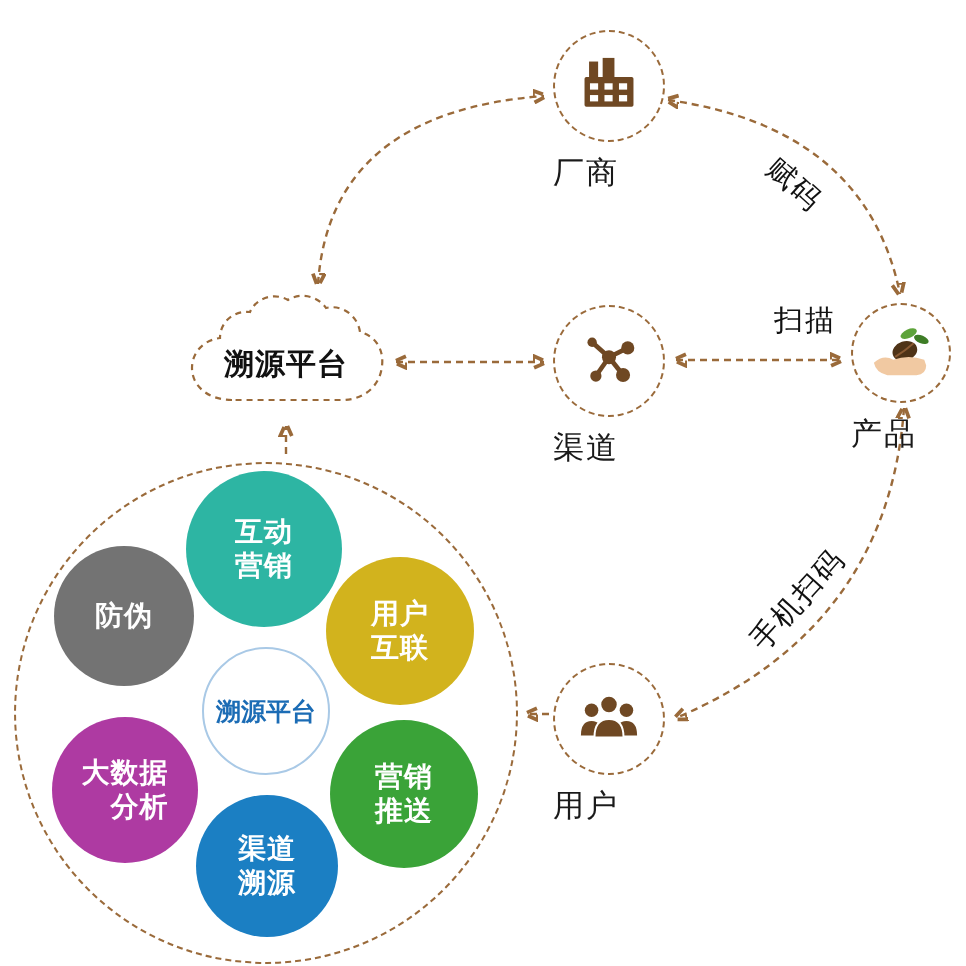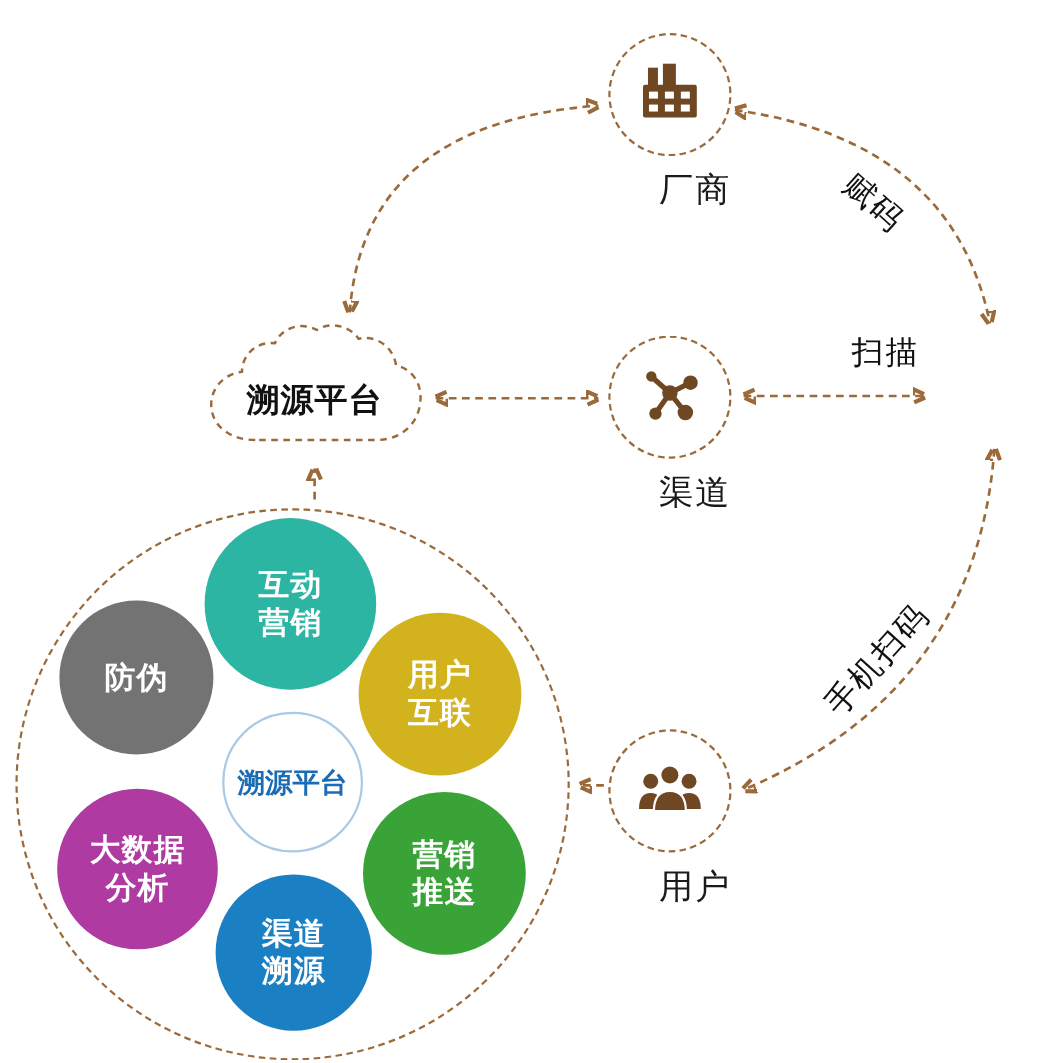--- a/index.html
+++ b/index.html
@@ -22,21 +22,21 @@
     pointer-events: none;
   }
   .connections path, .connections line {
     fill: none;
     stroke: #9a6a3a;
     stroke-width: 2.4;
     stroke-dasharray: 7 5;
   }
   .node {
     position: absolute;
-    text-align: right;
+    text-align: left;
   }
   .node-circle {
     width: 112px;
     height: 112px;
     border: 2px dashed #9a6a3a;
     border-radius: 50%;
     box-sizing: border-box;
     display: flex;
     align-items: center;
     justify-content: center;
@@ -93,21 +93,21 @@
     border-radius: 50%;
     box-sizing: border-box;
     background: #ffffff;
   }
   .bubble {
     position: absolute;
     border-radius: 50%;
     display: flex;
     align-items: center;
     justify-content: center;
-    text-align: center;
+    text-align: right;
     color: #ffffff;
     font-weight: bold;
     font-size: 28px;
     line-height: 1.22;
     white-space: pre-line;
     letter-spacing: 1px;
   }
   .center-circle {
     position: absolute;
     left: 202px;
@@ -197,20 +197,32 @@
           <circle cx="14" cy="12" r="5"></circle>
           <circle cx="52" cy="18" r="7"></circle>
           <circle cx="18" cy="48" r="6"></circle>
           <circle cx="47" cy="47" r="7.5"></circle>
         </g>
       </svg>
     </div>
     <div class="node-label">渠道</div>
   </div>
 
+  <div class="node" style="left:851px; top:303px;">
+    <div class="node-circle small">
+      <svg width="62" height="62" viewBox="0 0 64 64">
+        <ellipse cx="40" cy="12" rx="9" ry="4.5" transform="rotate(-25 40 12)" fill="#5da33a"></ellipse>
+        <ellipse cx="53" cy="18" rx="8" ry="4" transform="rotate(22 53 18)" fill="#3e7d26"></ellipse>
+        <ellipse cx="36" cy="30" rx="13" ry="10" transform="rotate(-18 36 30)" fill="#4f3317"></ellipse>
+        <path d="M26 36 Q36 30 45 22" stroke="#8a5a33" stroke-width="2" fill="none"></path>
+        <path d="M4 42 Q14 33 24 39 Q40 33 56 39 L58 45 Q58 54 48 55 L18 55 Q6 52 4 42 Z" fill="#f1c9a2"></path>
+      </svg>
+    </div>
+    <div class="node-label">产品</div>
+  </div>
 
   <div class="node" style="left:553px; top:663px;">
     <div class="node-circle">
       <svg width="62" height="62" viewBox="0 0 64 64">
         <g fill="#6f4823">
           <circle cx="14" cy="23" r="7"></circle>
           <path d="M3 49 q0 -15 11 -15 q11 0 11 15 z"></path>
           <circle cx="50" cy="23" r="7"></circle>
           <path d="M39 49 q0 -15 11 -15 q11 0 11 15 z"></path>
         </g>
@@ -233,21 +245,21 @@
 营销</div>
 
   <div class="bubble" style="left: 326px; top: 557px; width: 148px; height: 148px; background: rgb(210, 179, 29);">用户
 互联</div>
 
   <div class="bubble" style="left: 54px; top: 546px; width: 140px; height: 140px; background: #737373;">防伪</div>
 
   <div class="bubble" style="left: 330px; top: 720px; width: 148px; height: 148px; background: rgb(58, 163, 56);">营销
 推送</div>
 
-  <div class="bubble" style="left: 52px; top: 717px; width: 146px; height: 146px; background: rgb(174, 58, 162);">大数据
+  <div class="bubble" style="left: 52px; top: 717px; width: 146px; height: 146px; background: rgb(174, 58, 162); font-family: Liberation Serif, serif;">大数据
 分析</div>
 
   <div class="bubble" style="left: 196px; top: 795px; width: 142px; height: 142px; background: rgb(27, 127, 195);">渠道
 溯源</div>
 
   <div class="center-circle">溯源平台</div>
 
 </div>
 
 </body></html>

